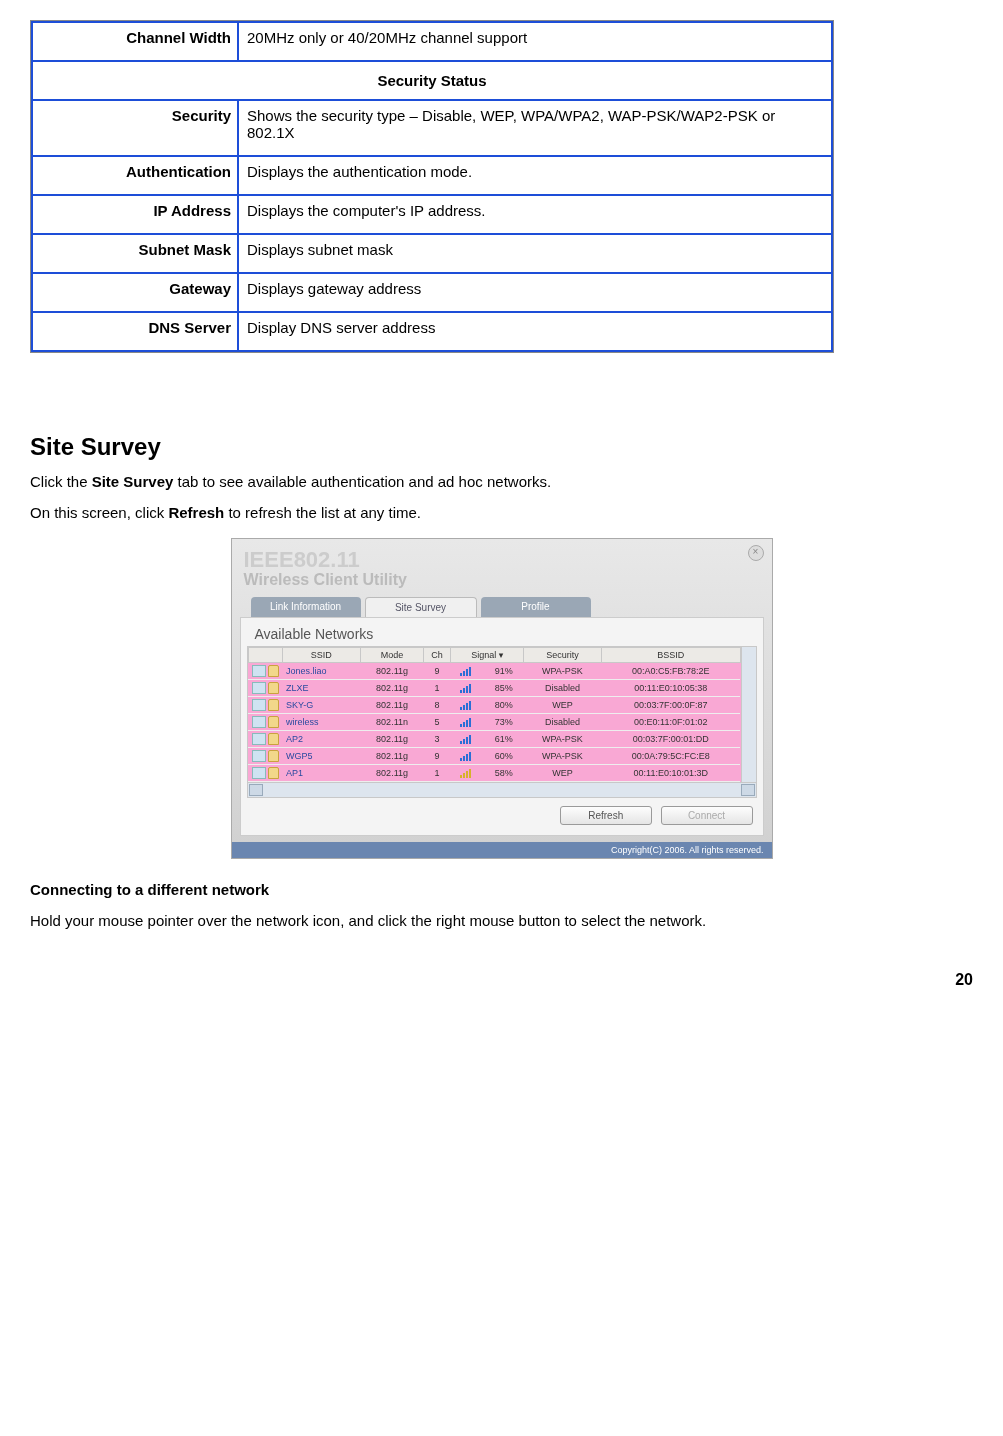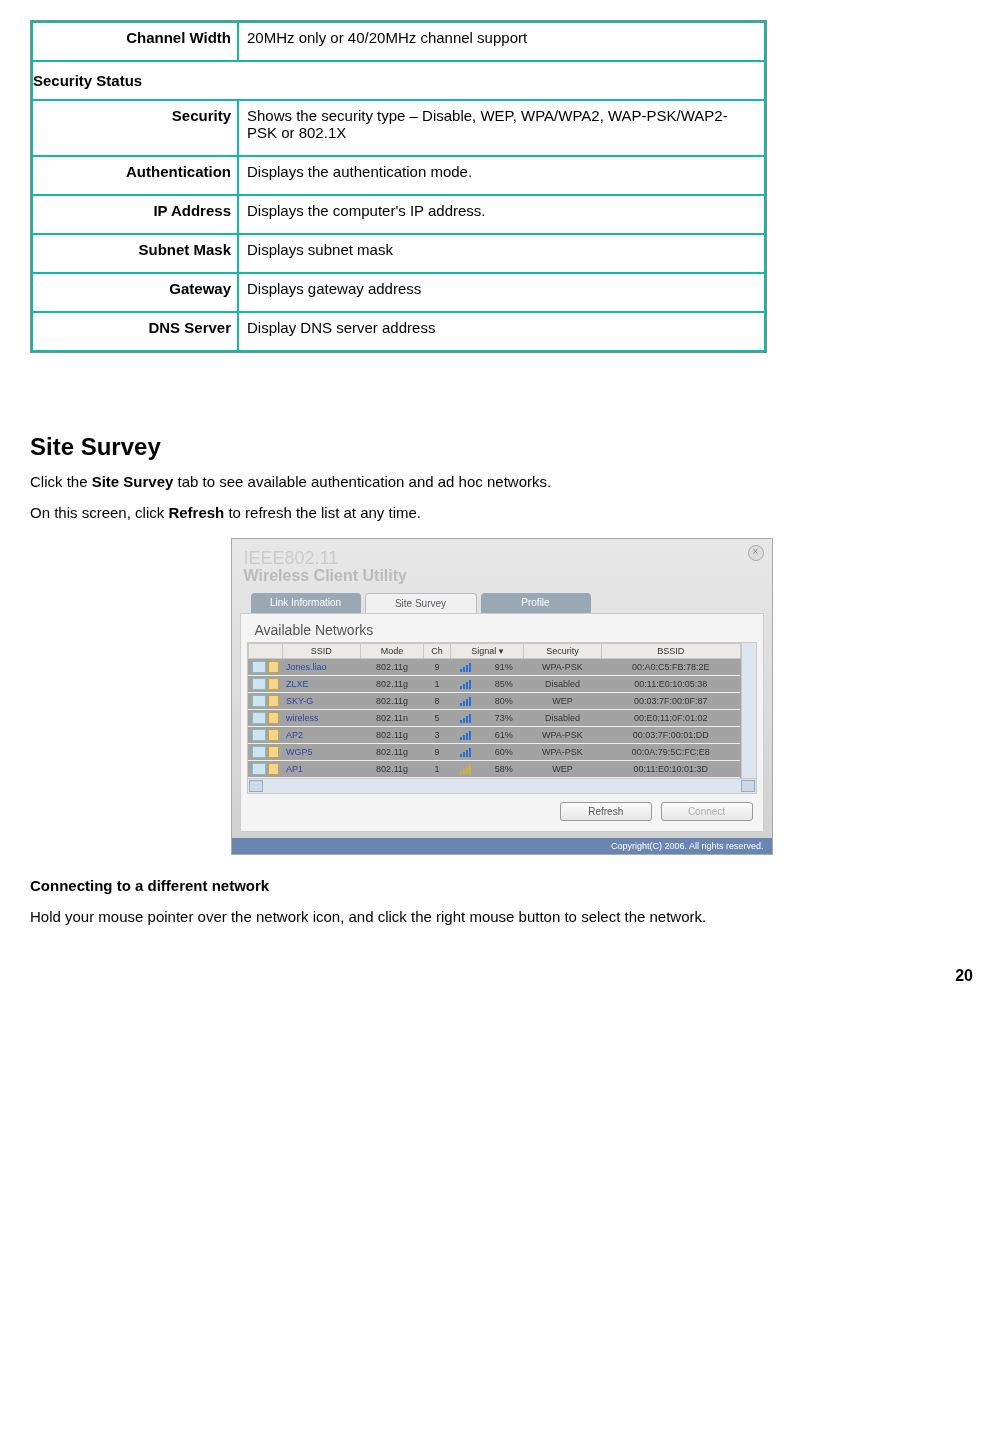--- a/index.html
+++ b/index.html
@@ -6,37 +6,38 @@
     font-family: Arial, Helvetica, sans-serif;
     margin: 0;
     padding: 20px 30px;
     color: #000;
     font-size: 15px;
     width: 943px;
   }
   .status-table {
     border-collapse: separate;
     border-spacing: 2px;
-    width: 737px;
-    background: #14b8a6;
+    width: 804px;
+    background: #1d4ed8;
     border: 1px solid #888;
   }
   .status-table td {
     background: #fff;
     padding: 6px 8px 14px 8px;
     vertical-align: top;
     font-size: 15px;
   }
   .status-table td.label {
     width: 190px;
     text-align: right;
     font-weight: bold;
     padding-right: 6px;
   }
   .status-table td.section {
+    text-align: center;
     font-weight: bold;
     padding: 10px 0;
   }
   h2.section-head {
     font-size: 24px;
     font-weight: bold;
     margin: 80px 0 10px 0;
   }
   p { margin: 6px 0 10px 0; line-height: 1.4; }
   .bold { font-weight: bold; }
@@ -59,22 +60,22 @@
     border: 1px solid #aaa;
     text-align: center;
     line-height: 12px;
     font-size: 10px;
     color: #888;
   }
   .app-header {
     padding: 10px 12px 4px 12px;
   }
   .app-title-big {
-    font-size: 18px;
-    font-weight: normal;
+    font-size: 22px;
+    font-weight: bold;
     color: #ccc;
     letter-spacing: 0px;
     line-height: 1;
   }
   .app-title-sub {
     font-size: 16px;
     color: #bbb;
     font-weight: bold;
   }
   .app-tabs {
@@ -101,21 +102,21 @@
     padding: 8px 6px 10px 6px;
   }
   .fieldset-label {
     font-size: 14px;
     color: #555;
     margin: 0 0 4px 8px;
   }
   .net-table {
     width: 100%;
     border-collapse: collapse;
-    background: #a3a3a3;
+    background: #f9a8d4;
     font-size: 9px;
   }
   .net-table th {
     background: #eceae6;
     border: 1px solid #c8c8c8;
     padding: 2px 2px;
     font-weight: normal;
     color: #333;
   }
   .net-table td {

